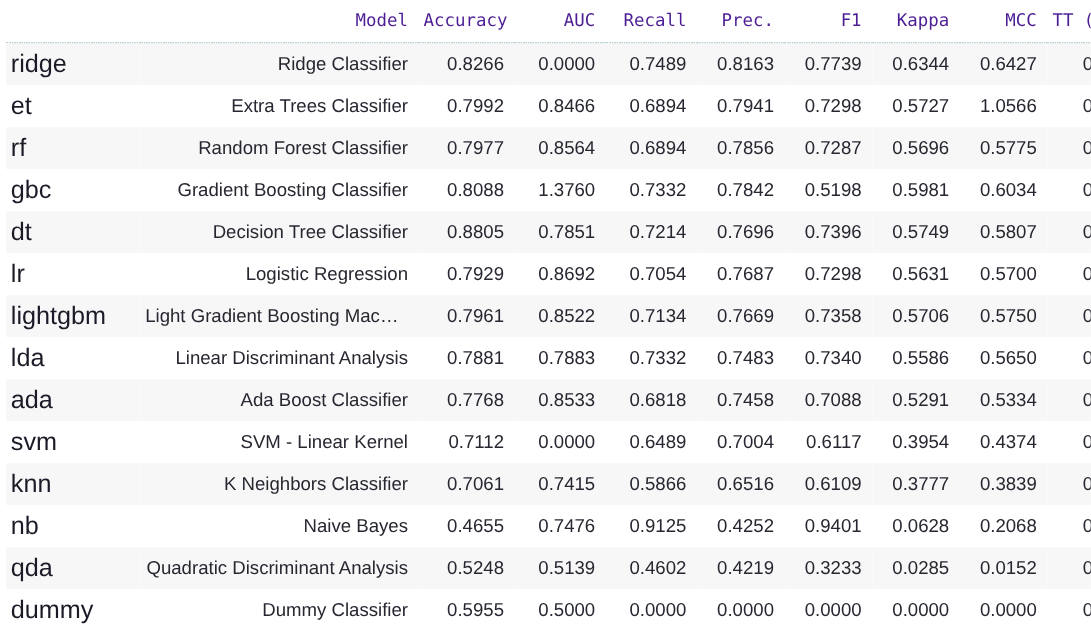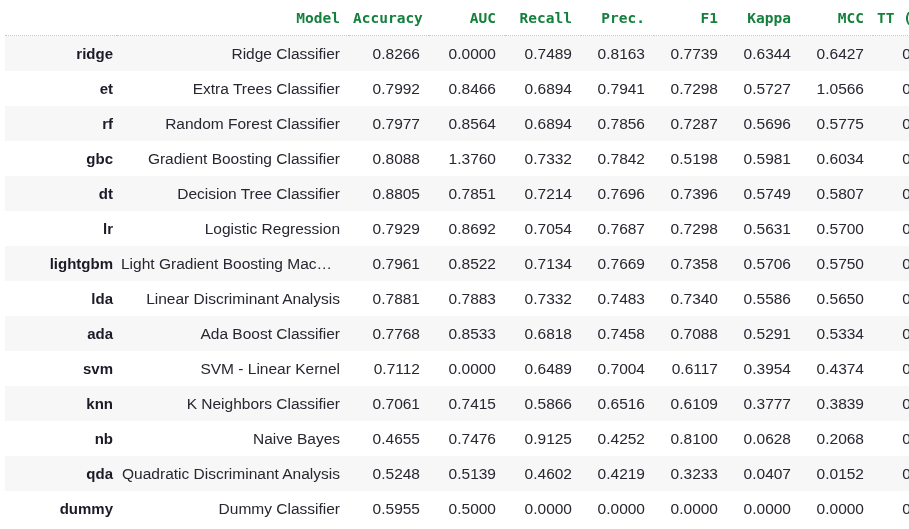--- a/index.html
+++ b/index.html
@@ -30,23 +30,23 @@
     border-spacing: 0;
     width: 891px;
     margin-left: 5px;
     margin-top: 0px;
     table-layout: fixed;
     font-size: 15.5px;
   }
 
   table.df thead th {
     font-family: "DejaVu Sans Mono", "Liberation Mono", monospace;
-    font-weight: bold;
+    font-weight: normal;
     font-size: 14.5px;
-    color: #15803d;
+    color: #4c1d95;
     text-align: right;
     padding: 10px 9px 9px 4px;
     vertical-align: bottom;
     white-space: nowrap;
     border-bottom: 1px dotted #b9cfd4;
     background: #ffffff;
     letter-spacing: 0px;
   }
 
   table.df thead th.col-index {
@@ -62,23 +62,23 @@
     text-align: right;
     white-space: nowrap;
     font-size: 15.5px;
     color: #262730;
     border: none;
     overflow: hidden;
     text-overflow: ellipsis;
   }
 
   table.df tbody th.row-index {
-    font-weight: bold;
-    text-align: right;
-    font-size: 15px;
+    font-weight: normal;
+    text-align: left;
+    font-size: 21px;
     color: #1b1b28;
     padding-right: 4px;
   }
 
   table.df tbody tr.stripe > td,
   table.df tbody tr.stripe > th {
     background: #f7f7f7;
   }
   table.df tbody tr.plain > td,
   table.df tbody tr.plain > th {
@@ -264,34 +264,34 @@
           <td>0.3839</td>
           <td>0.089</td>
         </tr>
         <tr class="plain">
           <th class="row-index">nb</th>
           <td>Naive Bayes</td>
           <td>0.4655</td>
           <td>0.7476</td>
           <td>0.9125</td>
           <td>0.4252</td>
-          <td>0.8100</td>
+          <td>0.9401</td>
           <td>0.0628</td>
           <td>0.2068</td>
           <td>0.042</td>
         </tr>
         <tr class="stripe">
           <th class="row-index">qda</th>
           <td>Quadratic Discriminant Analysis</td>
           <td>0.5248</td>
           <td>0.5139</td>
           <td>0.4602</td>
           <td>0.4219</td>
           <td>0.3233</td>
-          <td>0.0407</td>
+          <td>0.0285</td>
           <td>0.0152</td>
           <td>0.129</td>
         </tr>
         <tr class="plain">
           <th class="row-index">dummy</th>
           <td>Dummy Classifier</td>
           <td>0.5955</td>
           <td>0.5000</td>
           <td>0.0000</td>
           <td>0.0000</td>

